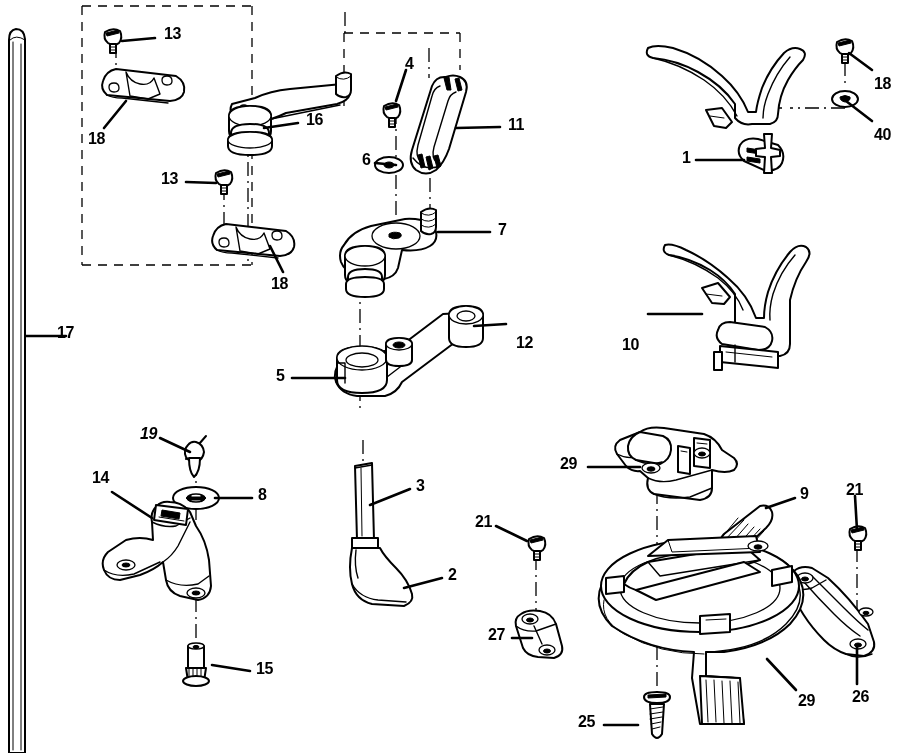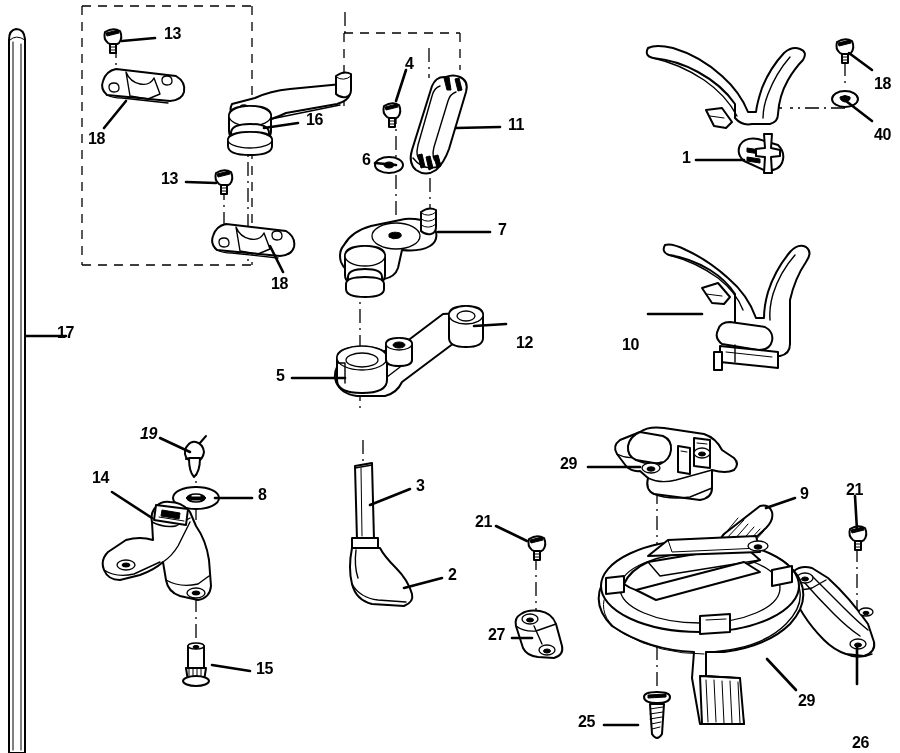--- a/index.html
+++ b/index.html
@@ -417,20 +417,20 @@
       <div class="callout" style="left: 416px; top: 478px;">3</div>
       <div class="callout" style="left: 448px; top: 567px;">2</div>
       <div class="callout" style="left: 256px; top: 661px;">15</div>
       <div class="callout" style="left: 475px; top: 514px;">21</div>
       <div class="callout" style="left: 488px; top: 627px;">27</div>
       <div class="callout" style="left: 560px; top: 456px;">29</div>
       <div class="callout" style="left: 800px; top: 486px;">9</div>
       <div class="callout" style="left: 846px; top: 482px;">21</div>
       <div class="callout" style="left: 578px; top: 714px;">25</div>
       <div class="callout" style="left: 798px; top: 693px;">29</div>
-      <div class="callout" style="left: 852px; top: 689px; margin-top: 46px;">26</div>
+      <div class="callout" style="left: 852px; top: 689px;">26</div>
       <div class="callout" style="left: 682px; top: 150px;">1</div>
       <div class="callout" style="left: 874px; top: 76px;">18</div>
       <div class="callout" style="left: 874px; top: 127px;">40</div>
       <div class="callout" style="left: 622px; top: 305px; margin-top: 32px;">10</div>
     </div>
 
 </div>
 
 </body></html>

